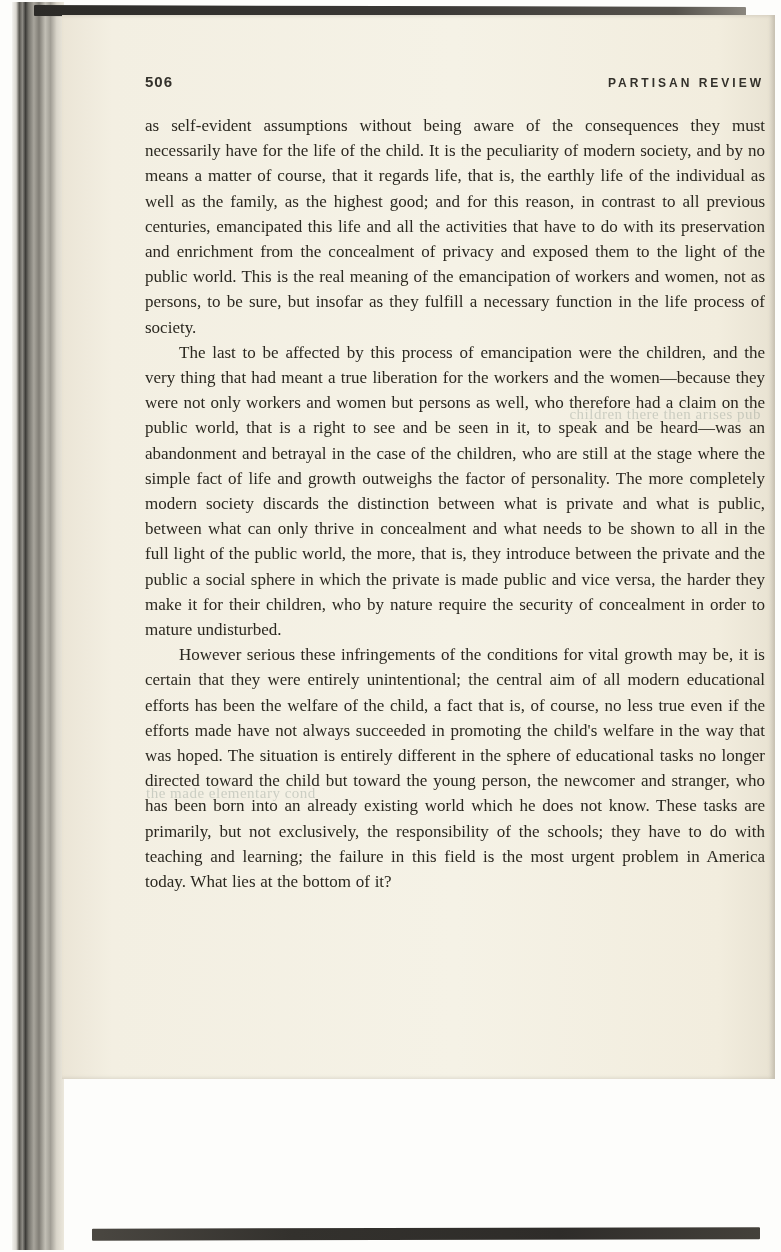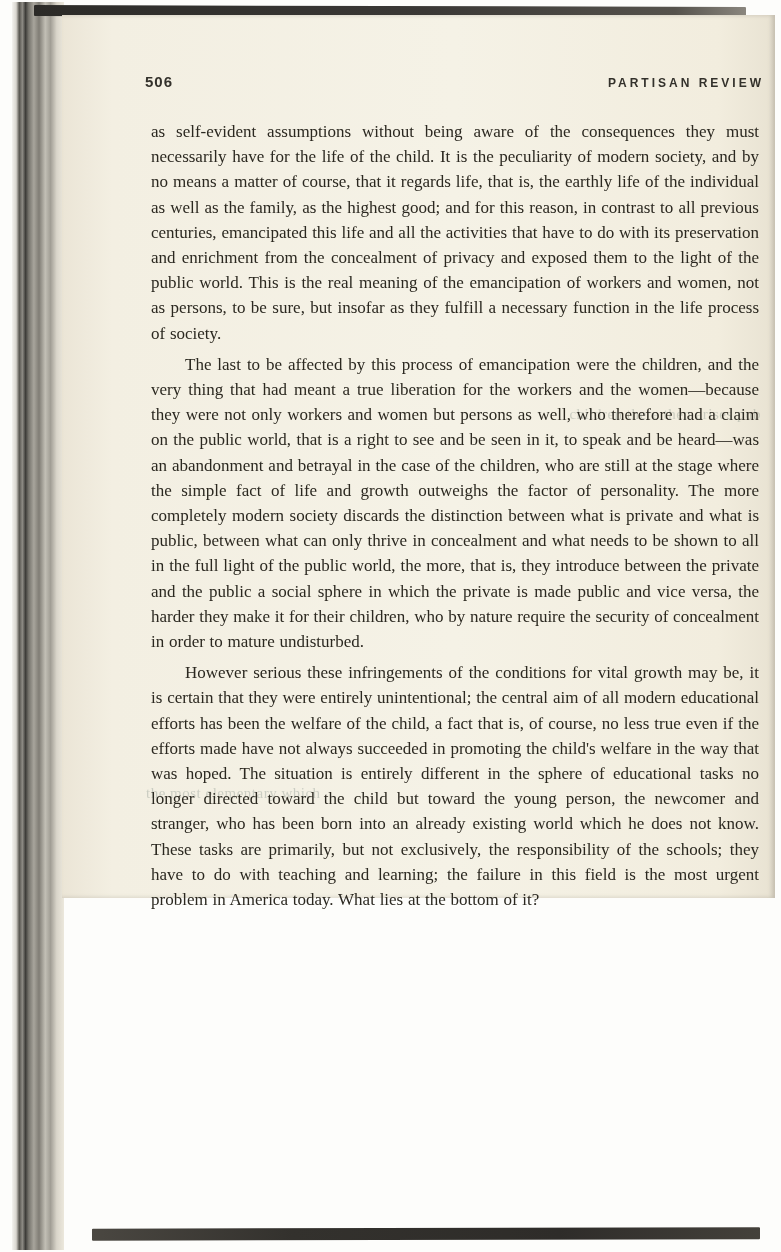--- a/index.html
+++ b/index.html
@@ -61,21 +61,21 @@
     background: linear-gradient(90deg, #4a4741 0%, #33312d 30%, #2e2c29 70%, #44413b 100%);
     transform: rotate(-0.12deg);
     border-radius: 1px;
   }
   
   .page {
     position: absolute;
     left: 62px;
     top: 15px;
     width: 713px;
-    height: 883px;
+    height: 1064px;
     background: linear-gradient(90deg, #ebe5d6 0%, #f3efe2 7%, #f5f2e6 55%, #f2edde 92%, #e8e2d2 100%);
     box-shadow: inset -3px 0 4px rgba(90,85,70,0.25);
   }
   .header {
     position: absolute;
     left: 83px;
     right: 11px;
     top: 58px;
     display: flex;
     justify-content: space-between;
@@ -97,21 +97,21 @@
     left: 83px;
     width: 620px;
     top: 98px;
     font-size: 17px;
     line-height: 25.2px;
     text-align: justify;
     color: #2b2820;
     word-spacing: 0.5px;
   }
   .para {
-    margin: 6px;
+    margin: 0;
     text-indent: 34px;
   }
   .para.no-indent {
     text-indent: 0;
   }
   
   .bleed {
     position: absolute;
     font-size: 15px;
     color: rgba(110, 125, 120, 0.30);
@@ -138,21 +138,21 @@
   <div class="bottom-edge"></div>
 
   <div class="page">
 
     <div class="header">
       <span class="pagenum">506</span>
       <span class="journal">PARTISAN REVIEW</span>
     </div>
 
     <div class="bleed bleed-1">children there then arises pub</div>
-    <div class="bleed bleed-2">the most elementary which</div>
+    <div class="bleed bleed-2">the made elementary cond</div>
 
     <div class="body-text">
       <p class="para no-indent">as self-evident assumptions without being aware of the consequences they must necessarily have for the life of the child. It is the peculiarity of modern society, and by no means a matter of course, that it regards life, that is, the earthly life of the individual as well as the family, as the highest good; and for this reason, in contrast to all previous centuries, emancipated this life and all the activities that have to do with its preservation and enrichment from the concealment of privacy and exposed them to the light of the public world. This is the real meaning of the emancipation of workers and women, not as persons, to be sure, but insofar as they fulfill a necessary function in the life process of society.</p>
       <p class="para">The last to be affected by this process of emancipation were the children, and the very thing that had meant a true liberation for the workers and the women—because they were not only workers and women but persons as well, who therefore had a claim on the public world, that is a right to see and be seen in it, to speak and be heard—was an abandonment and betrayal in the case of the children, who are still at the stage where the simple fact of life and growth outweighs the factor of personality. The more completely modern society discards the distinction between what is private and what is public, between what can only thrive in concealment and what needs to be shown to all in the full light of the public world, the more, that is, they introduce between the private and the public a social sphere in which the private is made public and vice versa, the harder they make it for their children, who by nature require the security of concealment in order to mature undisturbed.</p>
       <p class="para">However serious these infringements of the conditions for vital growth may be, it is certain that they were entirely unintentional; the central aim of all modern educational efforts has been the welfare of the child, a fact that is, of course, no less true even if the efforts made have not always succeeded in promoting the child's welfare in the way that was hoped. The situation is entirely different in the sphere of educational tasks no longer directed toward the child but toward the young person, the newcomer and stranger, who has been born into an already existing world which he does not know. These tasks are primarily, but not exclusively, the responsibility of the schools; they have to do with teaching and learning; the failure in this field is the most urgent problem in America today. What lies at the bottom of it?</p>
     </div>
 
   </div>
 </div>
 

